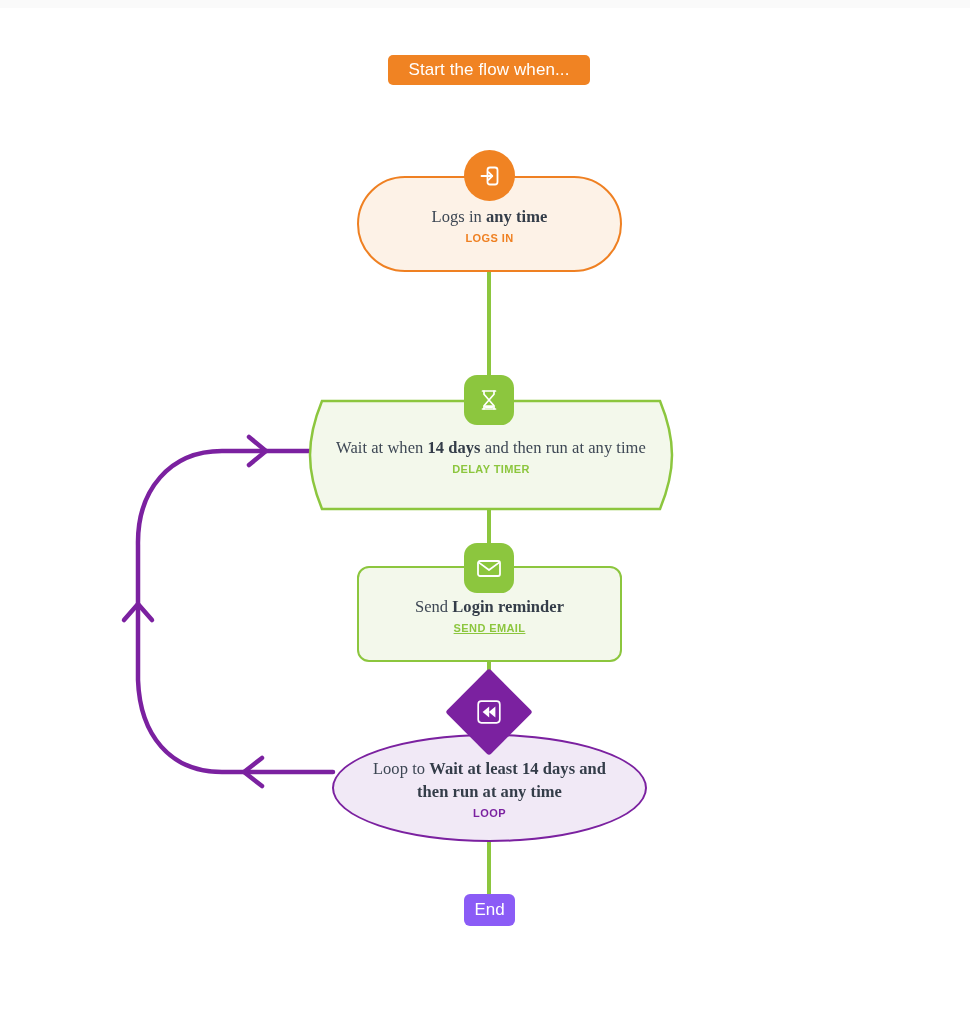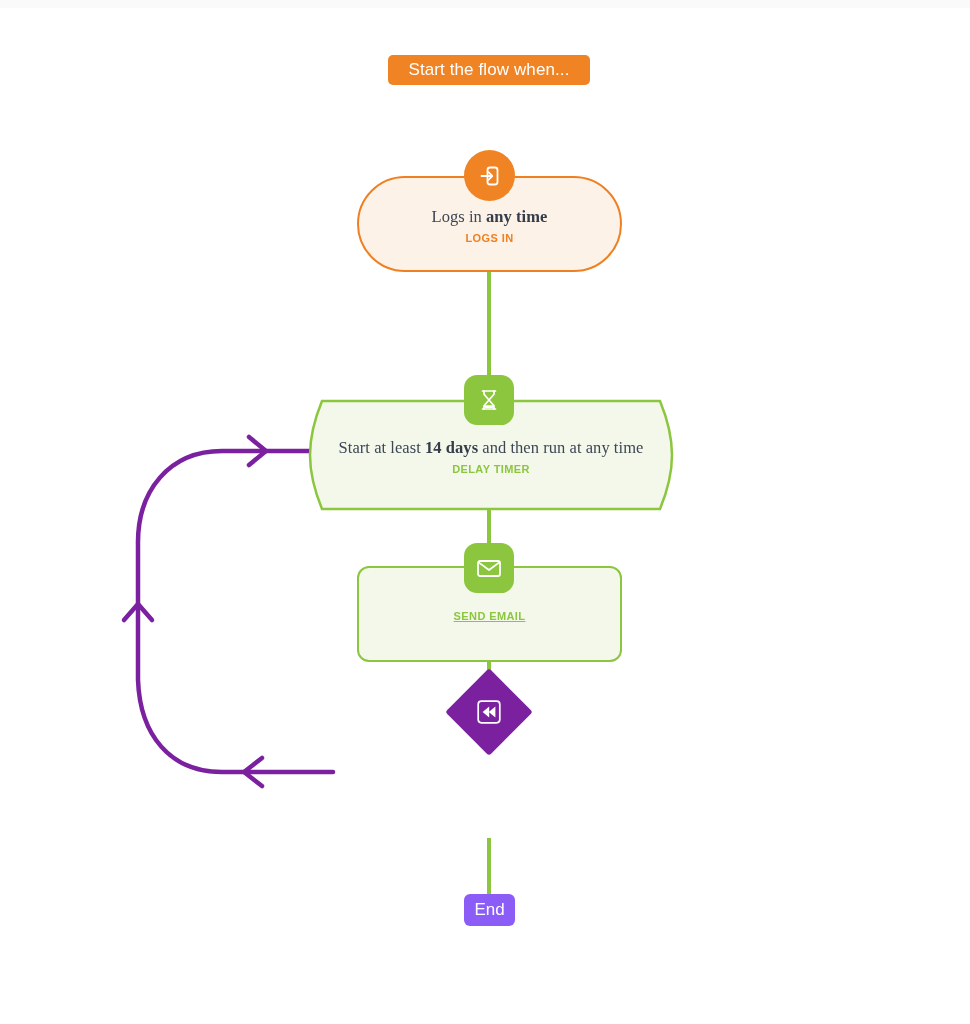--- a/index.html
+++ b/index.html
@@ -216,53 +216,61 @@
       <svg width="24" height="24" viewBox="0 0 24 24" fill="none" stroke="#ffffff" stroke-width="1.8" stroke-linecap="round" stroke-linejoin="round">
         <rect x="9.5" y="3.5" width="10" height="17" rx="2.5"></rect>
         <path d="M3.5 12 H 14"></path>
         <path d="M10.5 8.2 L 14.3 12 L 10.5 15.8"></path>
       </svg>
     </span>
   </div>
 
   <div class="node" id="node-delay">
     <div class="node-body">
-      <div class="node-title"><span>Start at least </span><b>14 days</b><span> and then run at any time</span></div>
+      <div class="node-title"><span>Wait at when </span><b>14 days</b><span> and then run at any time</span></div>
       <div class="node-sub">DELAY TIMER</div>
     </div>
   </div>
 
   <div class="icon-badge" id="icon-delay">
     <span class="glyph">
       <svg width="22" height="24" viewBox="0 0 22 24" fill="none" stroke="#ffffff" stroke-width="1.7" stroke-linecap="round" stroke-linejoin="round">
         <path d="M4.5 3 H 17.5"></path>
         <path d="M4.5 21 H 17.5"></path>
         <path d="M6 3.2 V 6.2 L 11 12 L 6 17.8 V 20.8"></path>
         <path d="M16 3.2 V 6.2 L 11 12 L 16 17.8 V 20.8"></path>
         <path d="M7.6 18.6 H 14.4" stroke-width="2.6"></path>
       </svg>
     </span>
   </div>
 
   <div class="node" id="node-email">
     <div class="shape"></div>
     <div class="node-body">
+      <div class="node-title"><span>Send </span><b>Login reminder</b></div>
       <div class="node-sub">SEND EMAIL</div>
     </div>
   </div>
 
   <div class="icon-badge" id="icon-email">
     <span class="glyph">
       <svg width="26" height="21" viewBox="0 0 26 21" fill="none" stroke="#ffffff" stroke-width="1.8" stroke-linecap="round" stroke-linejoin="round">
         <rect x="2" y="3" width="22" height="15" rx="2"></rect>
         <path d="M3 4.6 L 13 12 L 23 4.6"></path>
       </svg>
     </span>
   </div>
 
+  <div class="node" id="node-loop">
+    <div class="shape"></div>
+    <div class="node-body">
+      <div class="node-title"><span>Loop to </span><b>Wait at least 14 days and then run at any time</b></div>
+      <div class="node-sub">LOOP</div>
+    </div>
+  </div>
 
   <div class="icon-badge" id="icon-loop">
     <span class="glyph">
       <svg width="26" height="26" viewBox="0 0 26 26" fill="none">
         <rect x="2.2" y="2.2" width="21.6" height="21.6" rx="3.2" stroke="#ffffff" stroke-width="1.7" fill="none"></rect>
         <path d="M13.2 7.6 L 6.6 13 L 13.2 18.4 Z" fill="#ffffff"></path>
         <path d="M19.4 7.6 L 12.8 13 L 19.4 18.4 Z" fill="#ffffff"></path>
       </svg>
     </span>
   </div>

